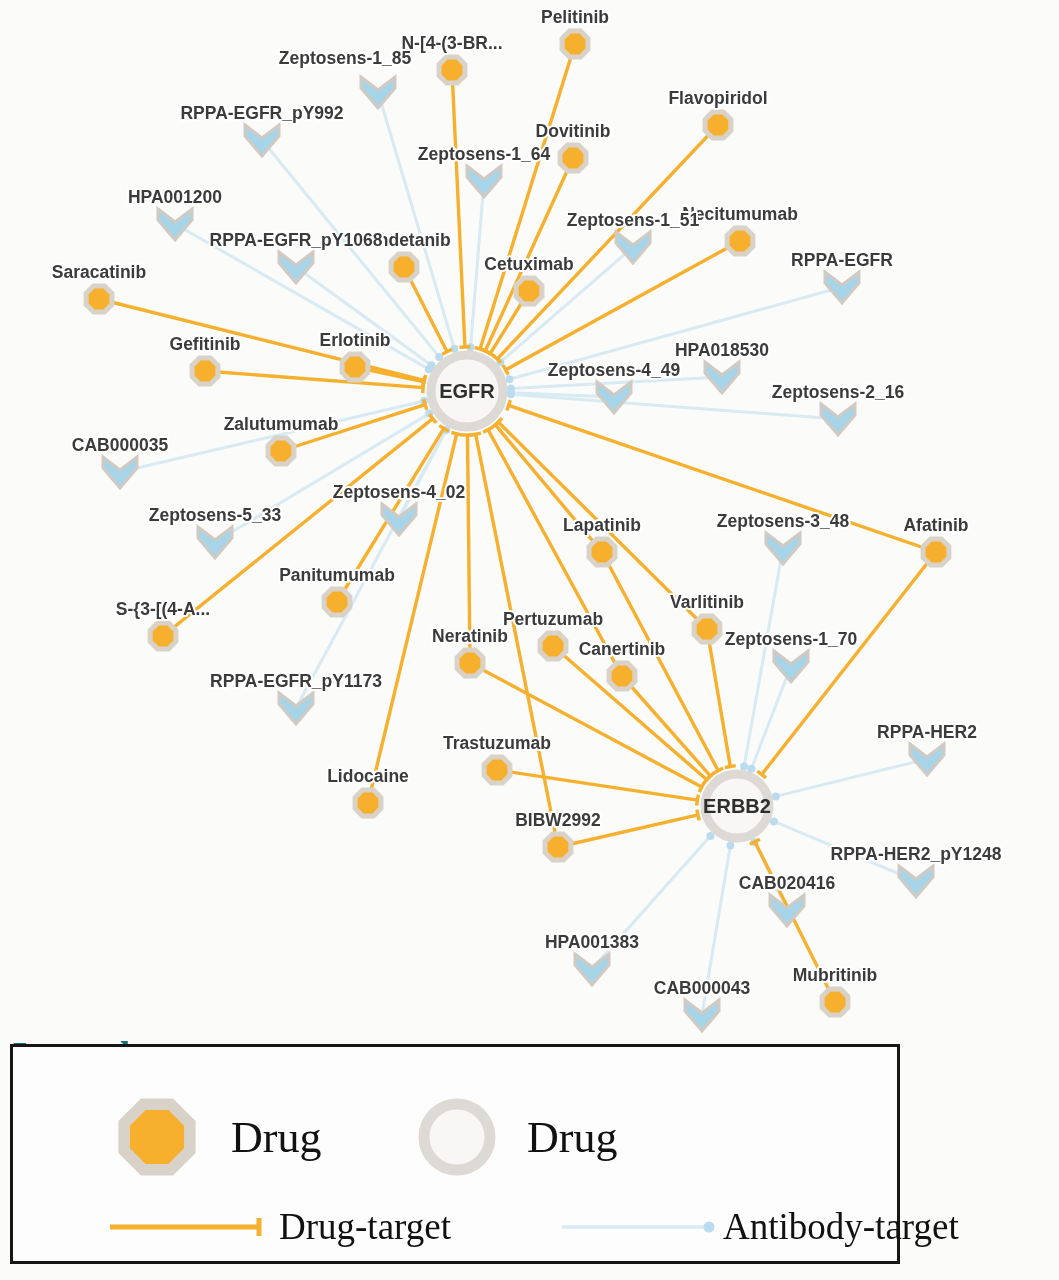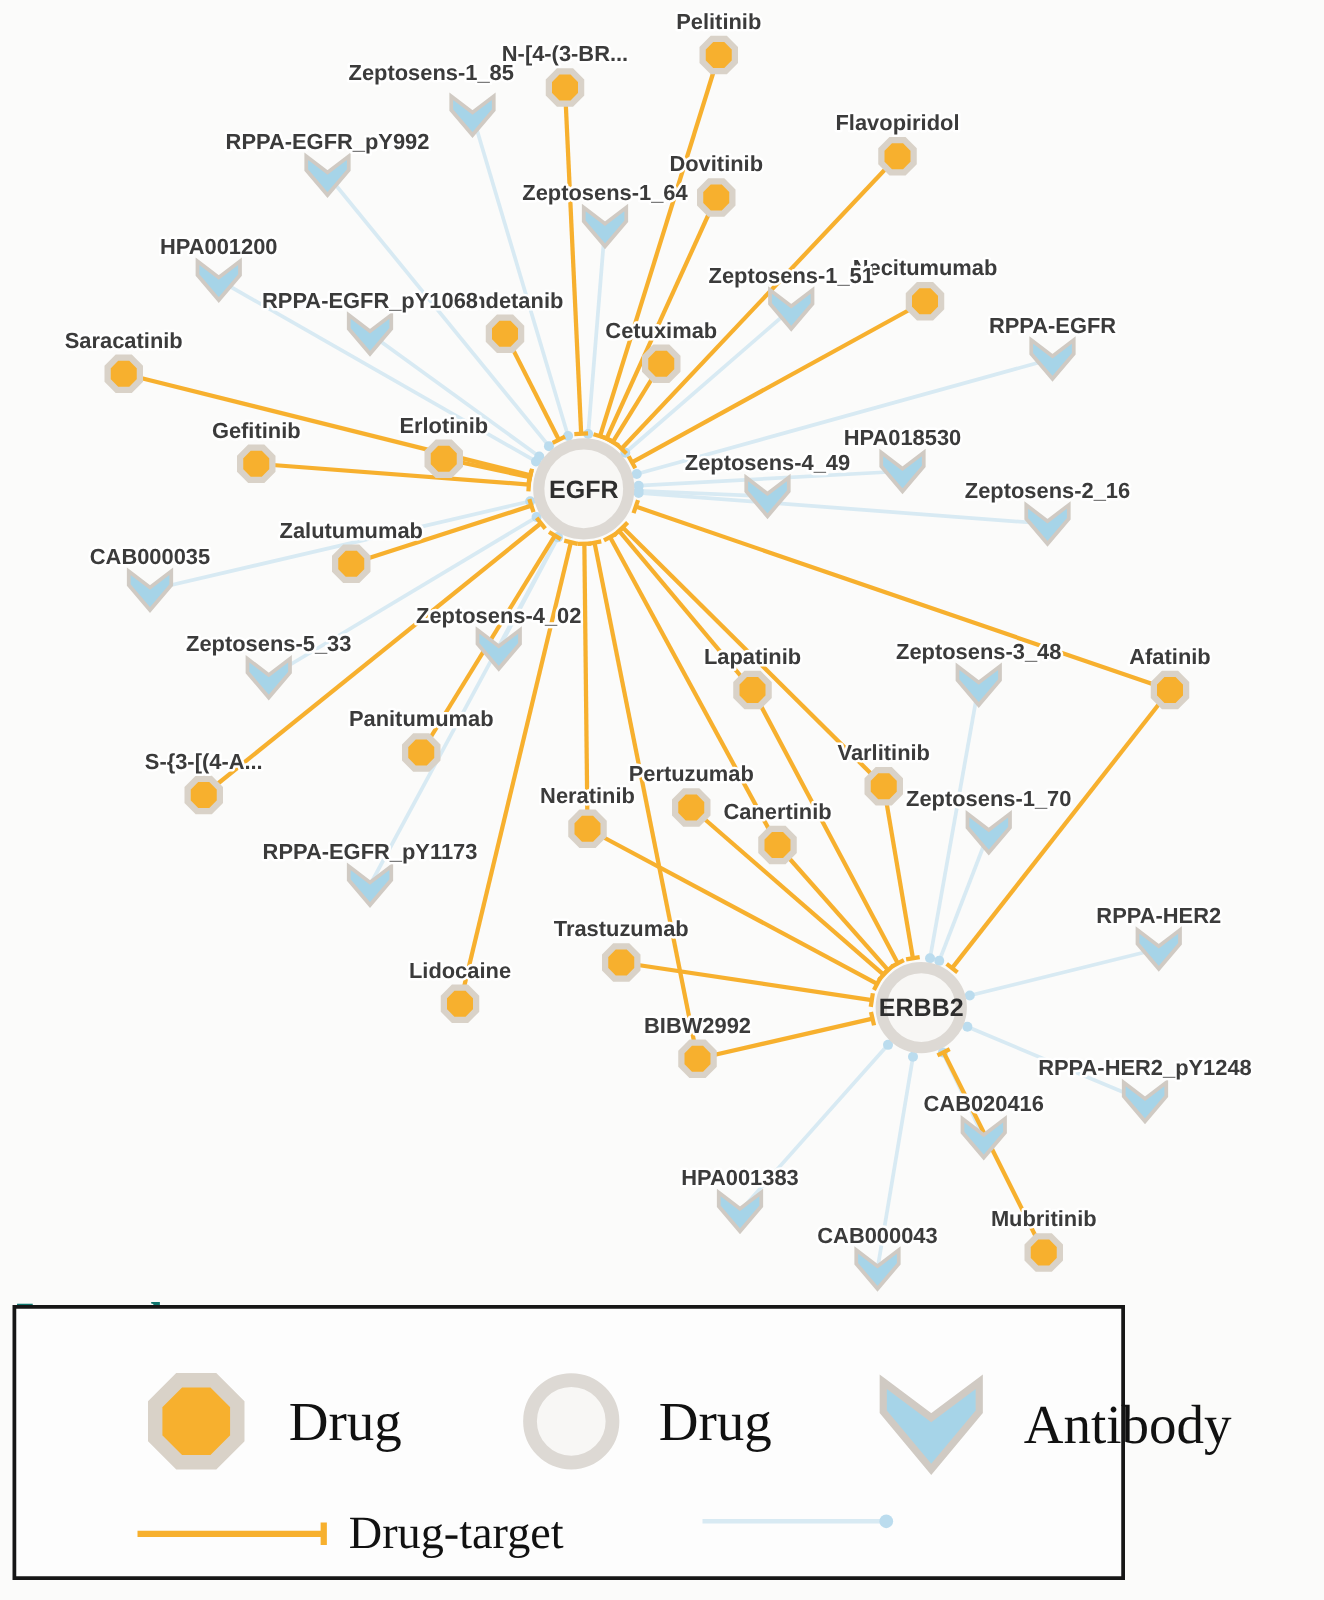--- a/index.html
+++ b/index.html
@@ -353,36 +353,31 @@
       <span class="lbl">Drug</span>
     </div>
 
     <div class="li" id="li-gene">
       <svg width="88" height="88" viewBox="-44 -44 88 88">
         <circle cx="0" cy="0" r="33" fill="#F8F7F5" stroke="#DDD9D4" stroke-width="11"></circle>
       </svg>
       <span class="lbl">Drug</span>
     </div>
 
-    <div class="li" id="li-antibody">
-      <svg width="96" height="96" viewBox="-50 -50 100 100">
-        <path d="M -40 -35 L 0 -5 L 40 -35 L 40 -10 L 0 38 L -40 -10 Z" fill="#A6D4E8" stroke="#D0CAC3" stroke-width="6"></path>
-      </svg>
-      <span class="lbl">Antibody</span>
-    </div>
 
     <div class="li small" id="li-drug-target">
       <svg width="168" height="24" viewBox="0 0 168 24">
         <line x1="3" y1="12" x2="152" y2="12" stroke="#F7B02E" stroke-width="5"></line>
         <line x1="152" y1="3" x2="152" y2="21" stroke="#F7B02E" stroke-width="5"></line>
       </svg>
       <span class="lbl">Drug-target</span>
     </div>
 
     <div class="li small" id="li-antibody-target">
       <svg width="160" height="24" viewBox="0 0 160 24">
         <line x1="3" y1="12" x2="146" y2="12" stroke="#D8EAF3" stroke-width="3.5"></line>
         <circle cx="150" cy="12" r="5.5" fill="#BBDCEE"></circle>
       </svg>
+      <span class="lbl">Antibody-target</span>
     </div>
 
   </div>
 </div>
 
 </body></html>

